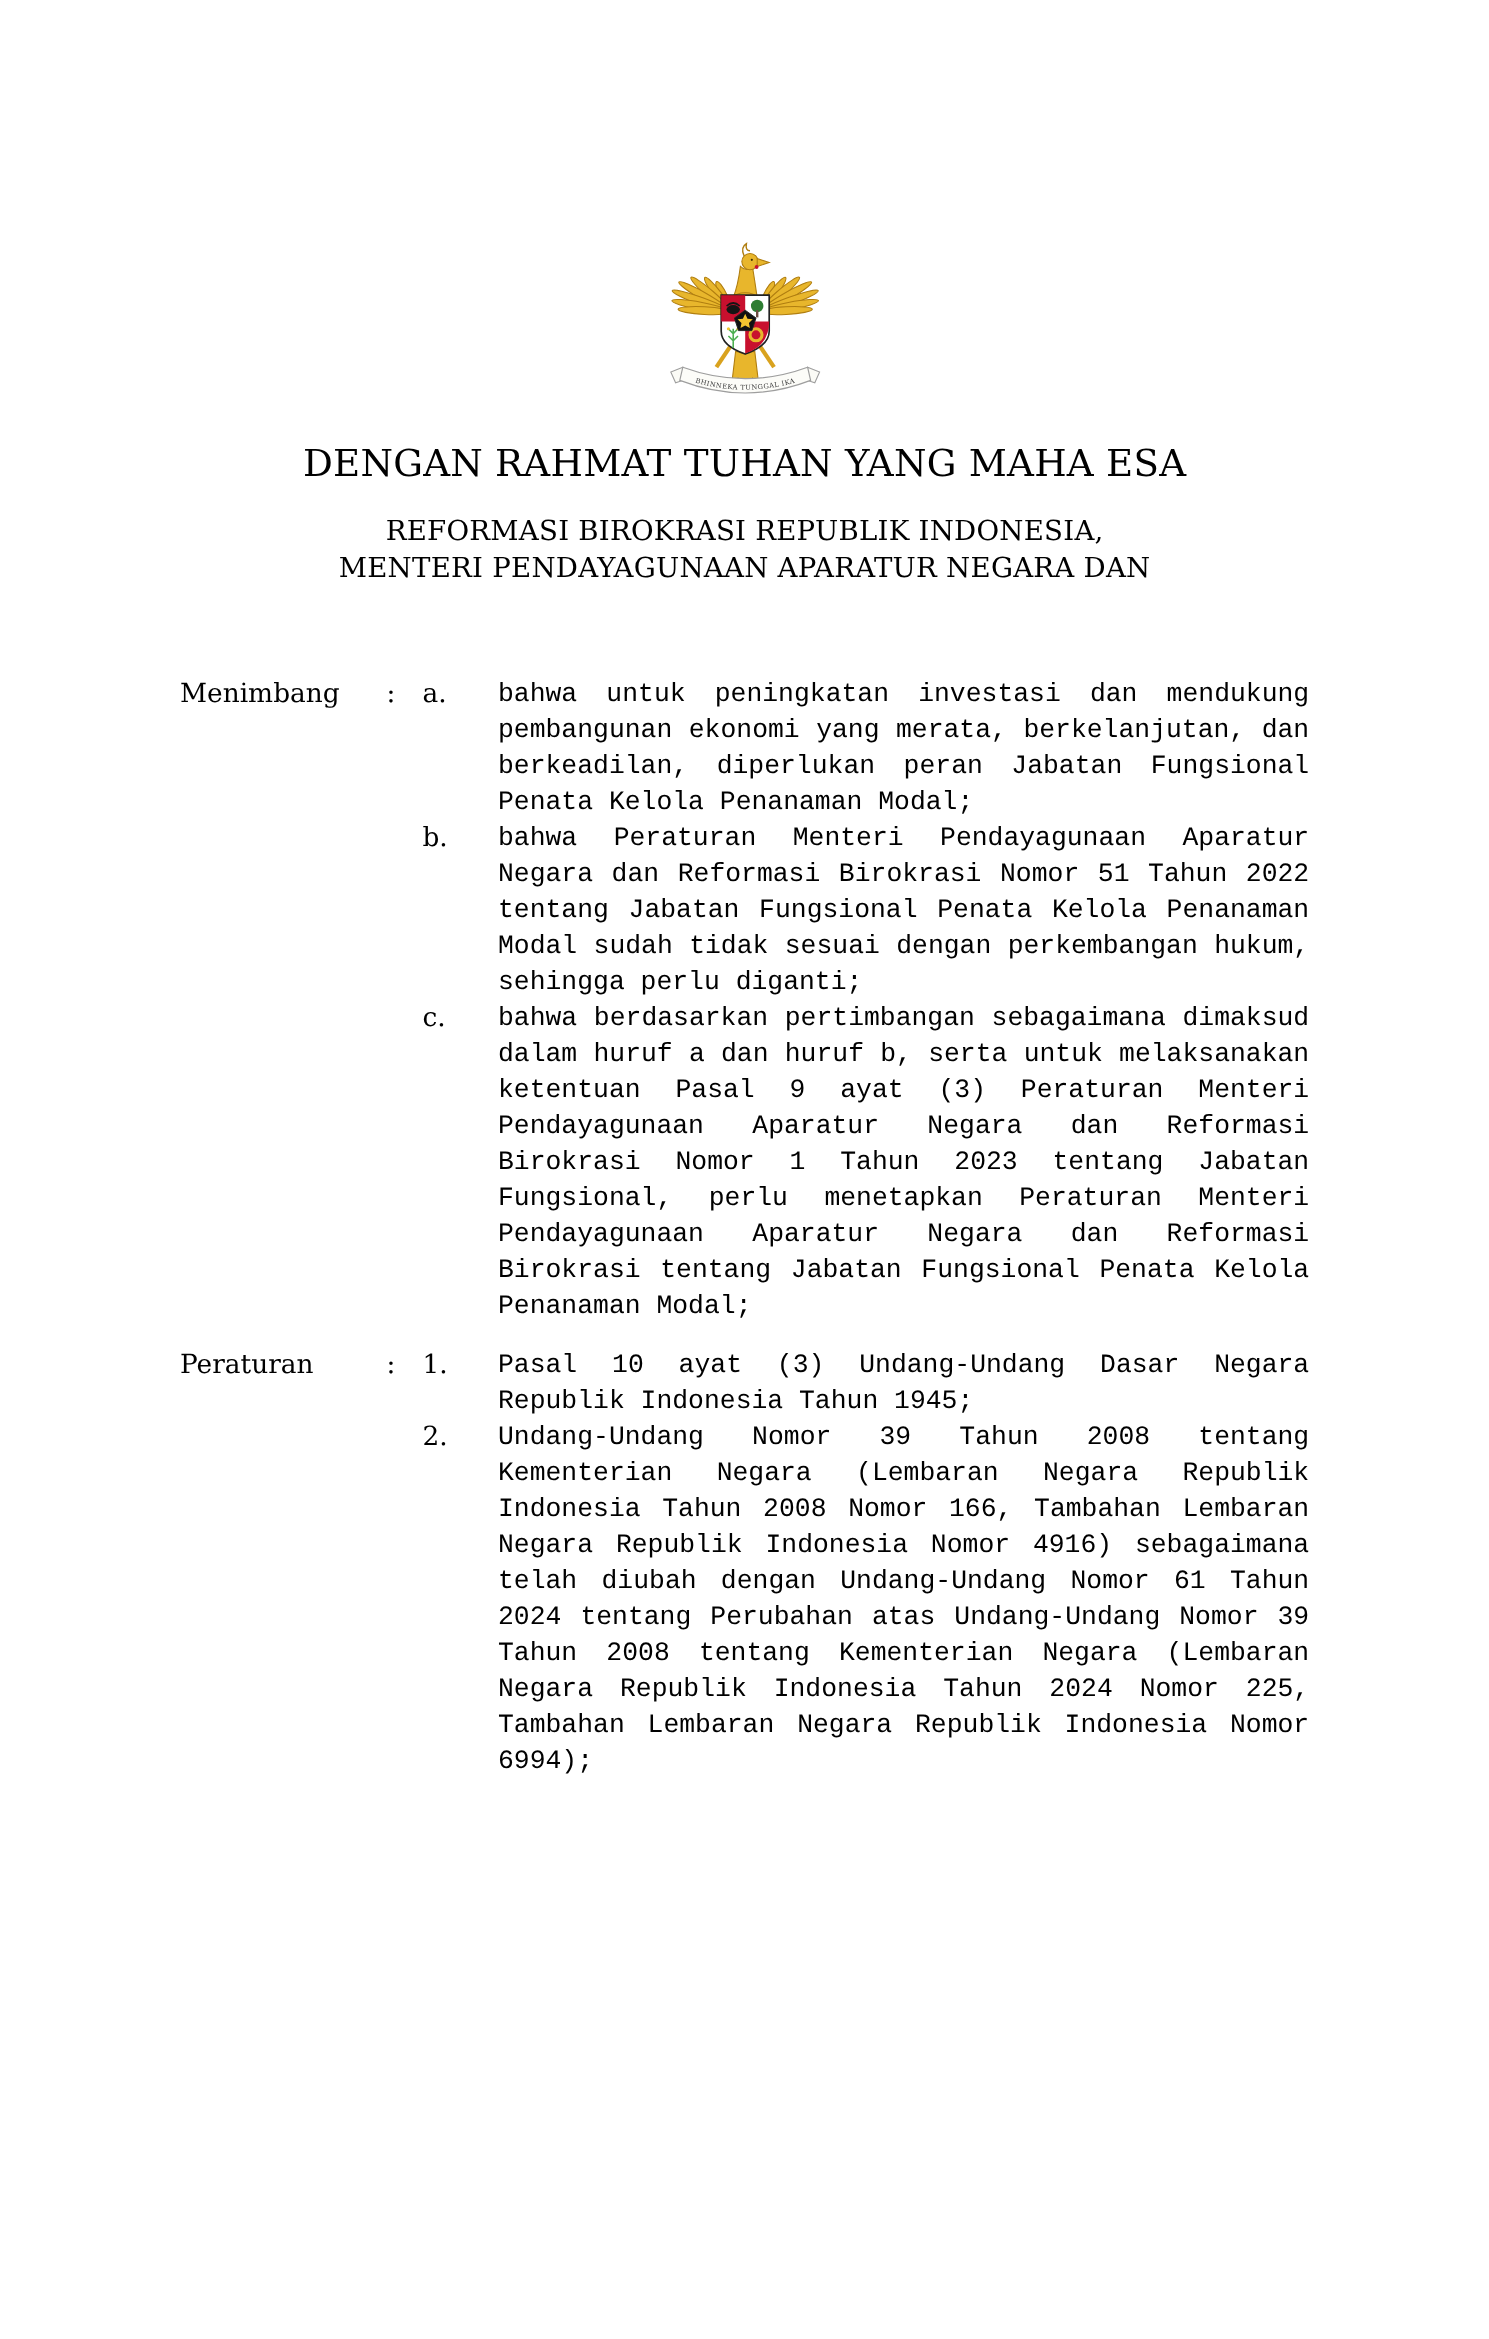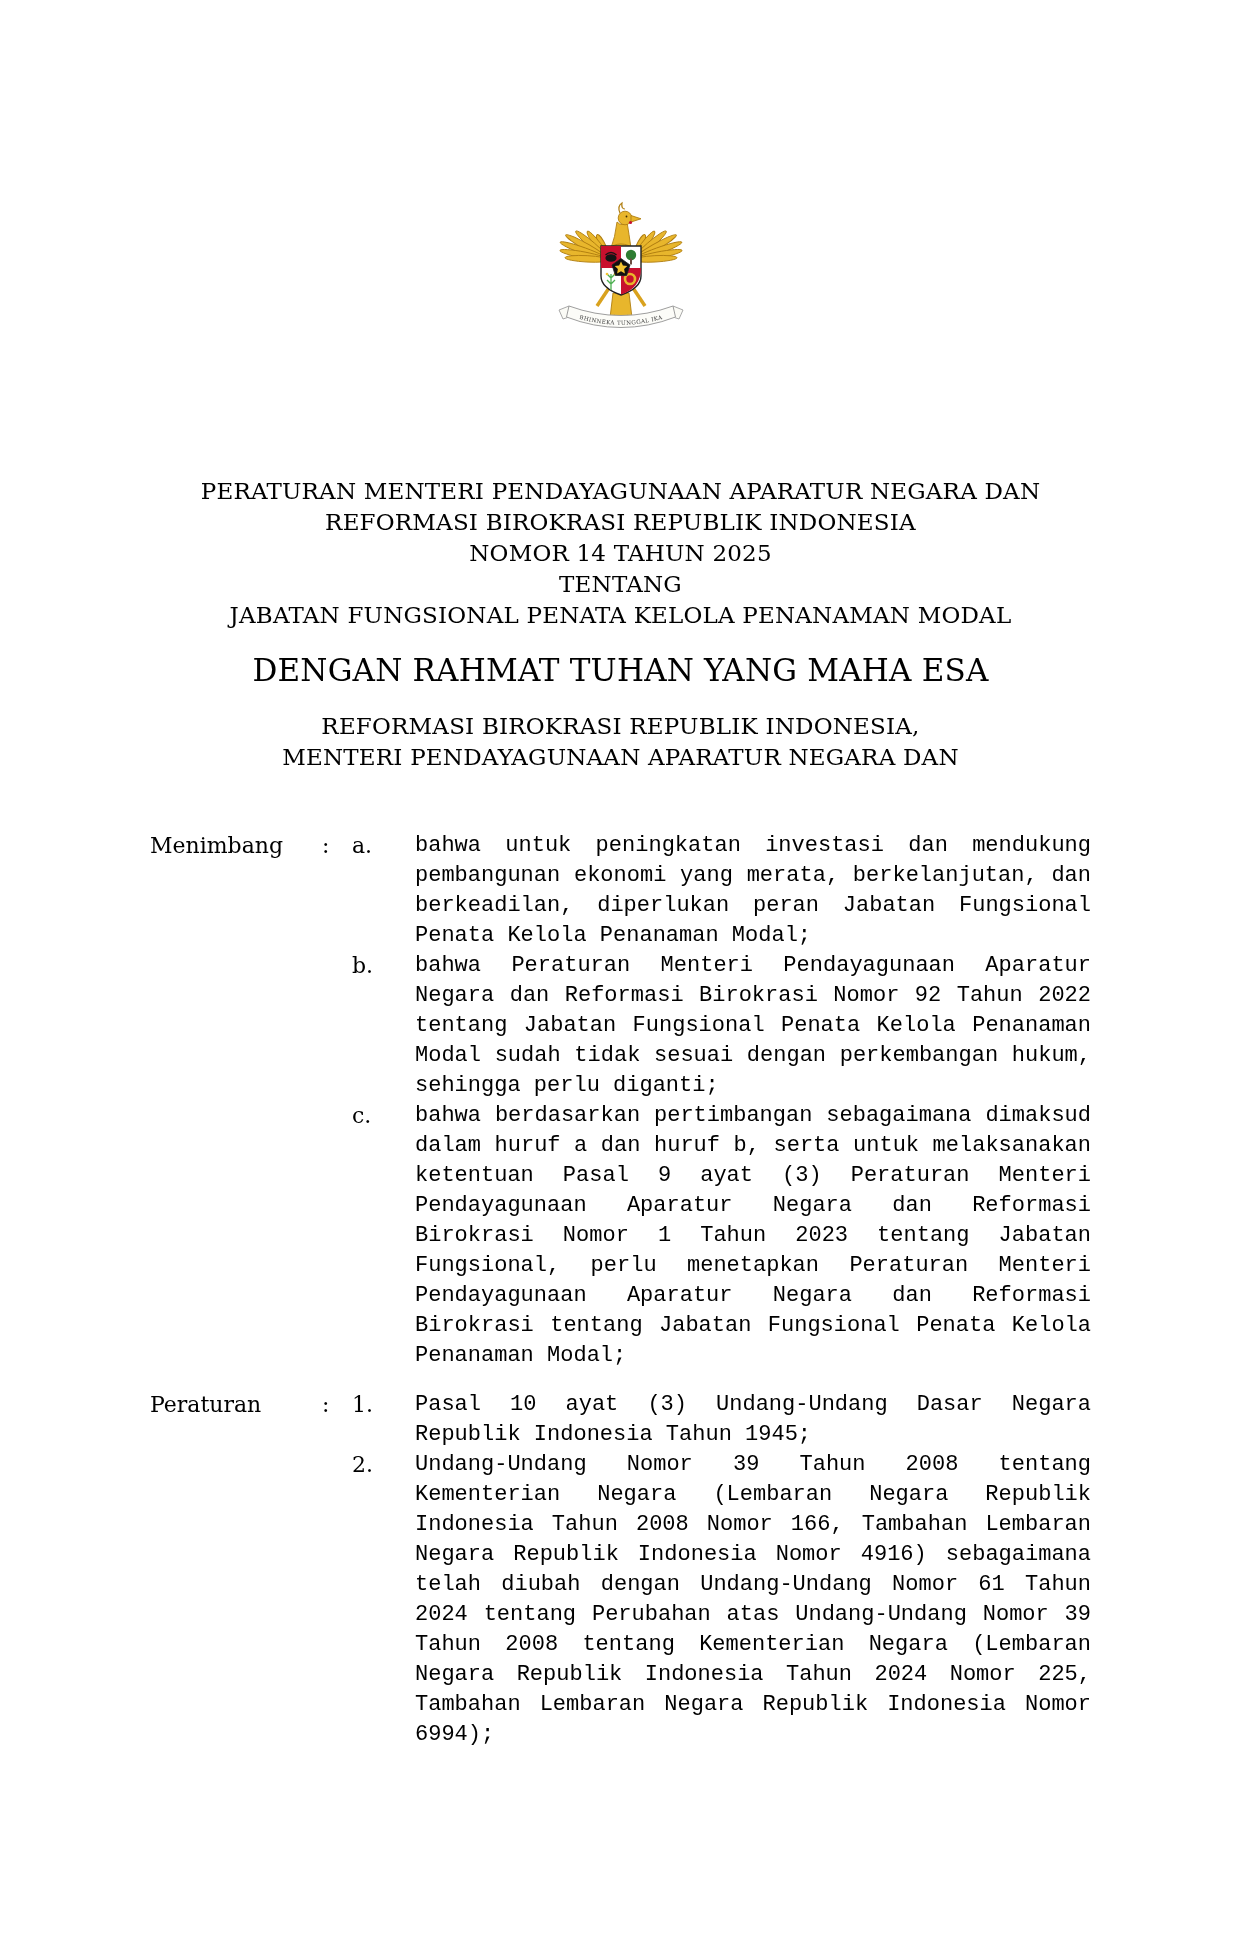--- a/index.html
+++ b/index.html
@@ -43,21 +43,21 @@
   .content{
     margin:0 150px;
     font-size:22px;
     line-height:30px;
   }
   .clause{
     display:grid;
     grid-template-columns:172px 30px 1fr;
     align-items:start;
   }
-  .clause.menimbang{margin-top:58px;}
+  .clause.menimbang{margin-top:74px;}
   .clause.mengingat{margin-top:19px;}
   .clause-label{white-space:nowrap;}
   .clause-colon{text-align:left;}
   .clause-items{}
   .clause-item{
     display:grid;
     grid-template-columns:63px 1fr;
     align-items:start;
   }
   .item-marker{}
@@ -133,48 +133,41 @@
       <path d="M14,108 Q66,127 118,108 L120.5,119 Q66,140 11.5,119 Z" fill="#FCFCF8" stroke="#9E9E9E" stroke-width="1"></path>
       <defs>
         <path id="banner-curve" d="M20,119.5 Q66,134 112,119.5"></path>
       </defs>
       <text font-family="DejaVu Serif, Liberation Serif, serif" font-size="5.6" letter-spacing="0.4" fill="#3a3a3a">
         <textPath href="#banner-curve" startOffset="50%" text-anchor="middle">BHINNEKA TUNGGAL IKA</textPath>
       </text>
     </svg>
   </div>
 
-  <div class="title-block">
-    <div>PERATURAN MENTERI PENDAYAGUNAAN APARATUR NEGARA DAN</div>
-    <div>REFORMASI BIROKRASI REPUBLIK INDONESIA</div>
-    <div>NOMOR 14 TAHUN 2025</div>
-    <div>TENTANG</div>
-    <div>JABATAN FUNGSIONAL PENATA KELOLA PENANAMAN MODAL</div>
-  </div>
 
   <div class="invocation">DENGAN RAHMAT TUHAN YANG MAHA ESA</div>
 
   <div class="authority">
     <div>REFORMASI BIROKRASI REPUBLIK INDONESIA,</div>
     <div>MENTERI PENDAYAGUNAAN APARATUR NEGARA DAN</div>
   </div>
 
   <div class="content">
 
     <div class="clause menimbang">
       <div class="clause-label">Menimbang</div>
       <div class="clause-colon">:</div>
       <div class="clause-items">
         <div class="clause-item">
           <div class="item-marker">a.</div>
           <div class="item-text">bahwa untuk peningkatan investasi dan mendukung pembangunan ekonomi yang merata, berkelanjutan, dan berkeadilan, diperlukan peran Jabatan Fungsional Penata Kelola Penanaman Modal;</div>
         </div>
         <div class="clause-item">
           <div class="item-marker">b.</div>
-          <div class="item-text">bahwa Peraturan Menteri Pendayagunaan Aparatur Negara dan Reformasi Birokrasi Nomor 92 Tahun 2022 tentang Jabatan Fungsional Penata Kelola Penanaman Modal sudah tidak sesuai dengan perkembangan hukum, sehingga perlu diganti;</div>
+          <div class="item-text">bahwa Peraturan Menteri Pendayagunaan Aparatur Negara dan Reformasi Birokrasi Nomor 51 Tahun 2022 tentang Jabatan Fungsional Penata Kelola Penanaman Modal sudah tidak sesuai dengan perkembangan hukum, sehingga perlu diganti;</div>
         </div>
         <div class="clause-item">
           <div class="item-marker">c.</div>
           <div class="item-text">bahwa berdasarkan pertimbangan sebagaimana dimaksud dalam huruf a dan huruf b, serta untuk melaksanakan ketentuan Pasal 9 ayat (3) Peraturan Menteri Pendayagunaan Aparatur Negara dan Reformasi Birokrasi Nomor 1 Tahun 2023 tentang Jabatan Fungsional, perlu menetapkan Peraturan Menteri Pendayagunaan Aparatur Negara dan Reformasi Birokrasi tentang Jabatan Fungsional Penata Kelola Penanaman Modal;</div>
         </div>
       </div>
     </div>
 
     <div class="clause mengingat">
       <div class="clause-label">Peraturan</div>

